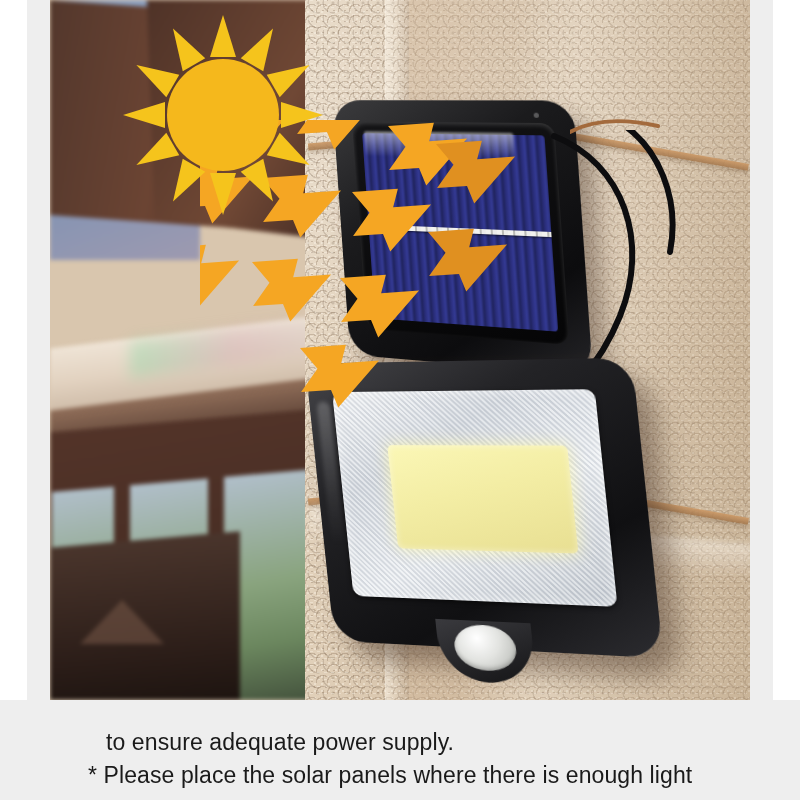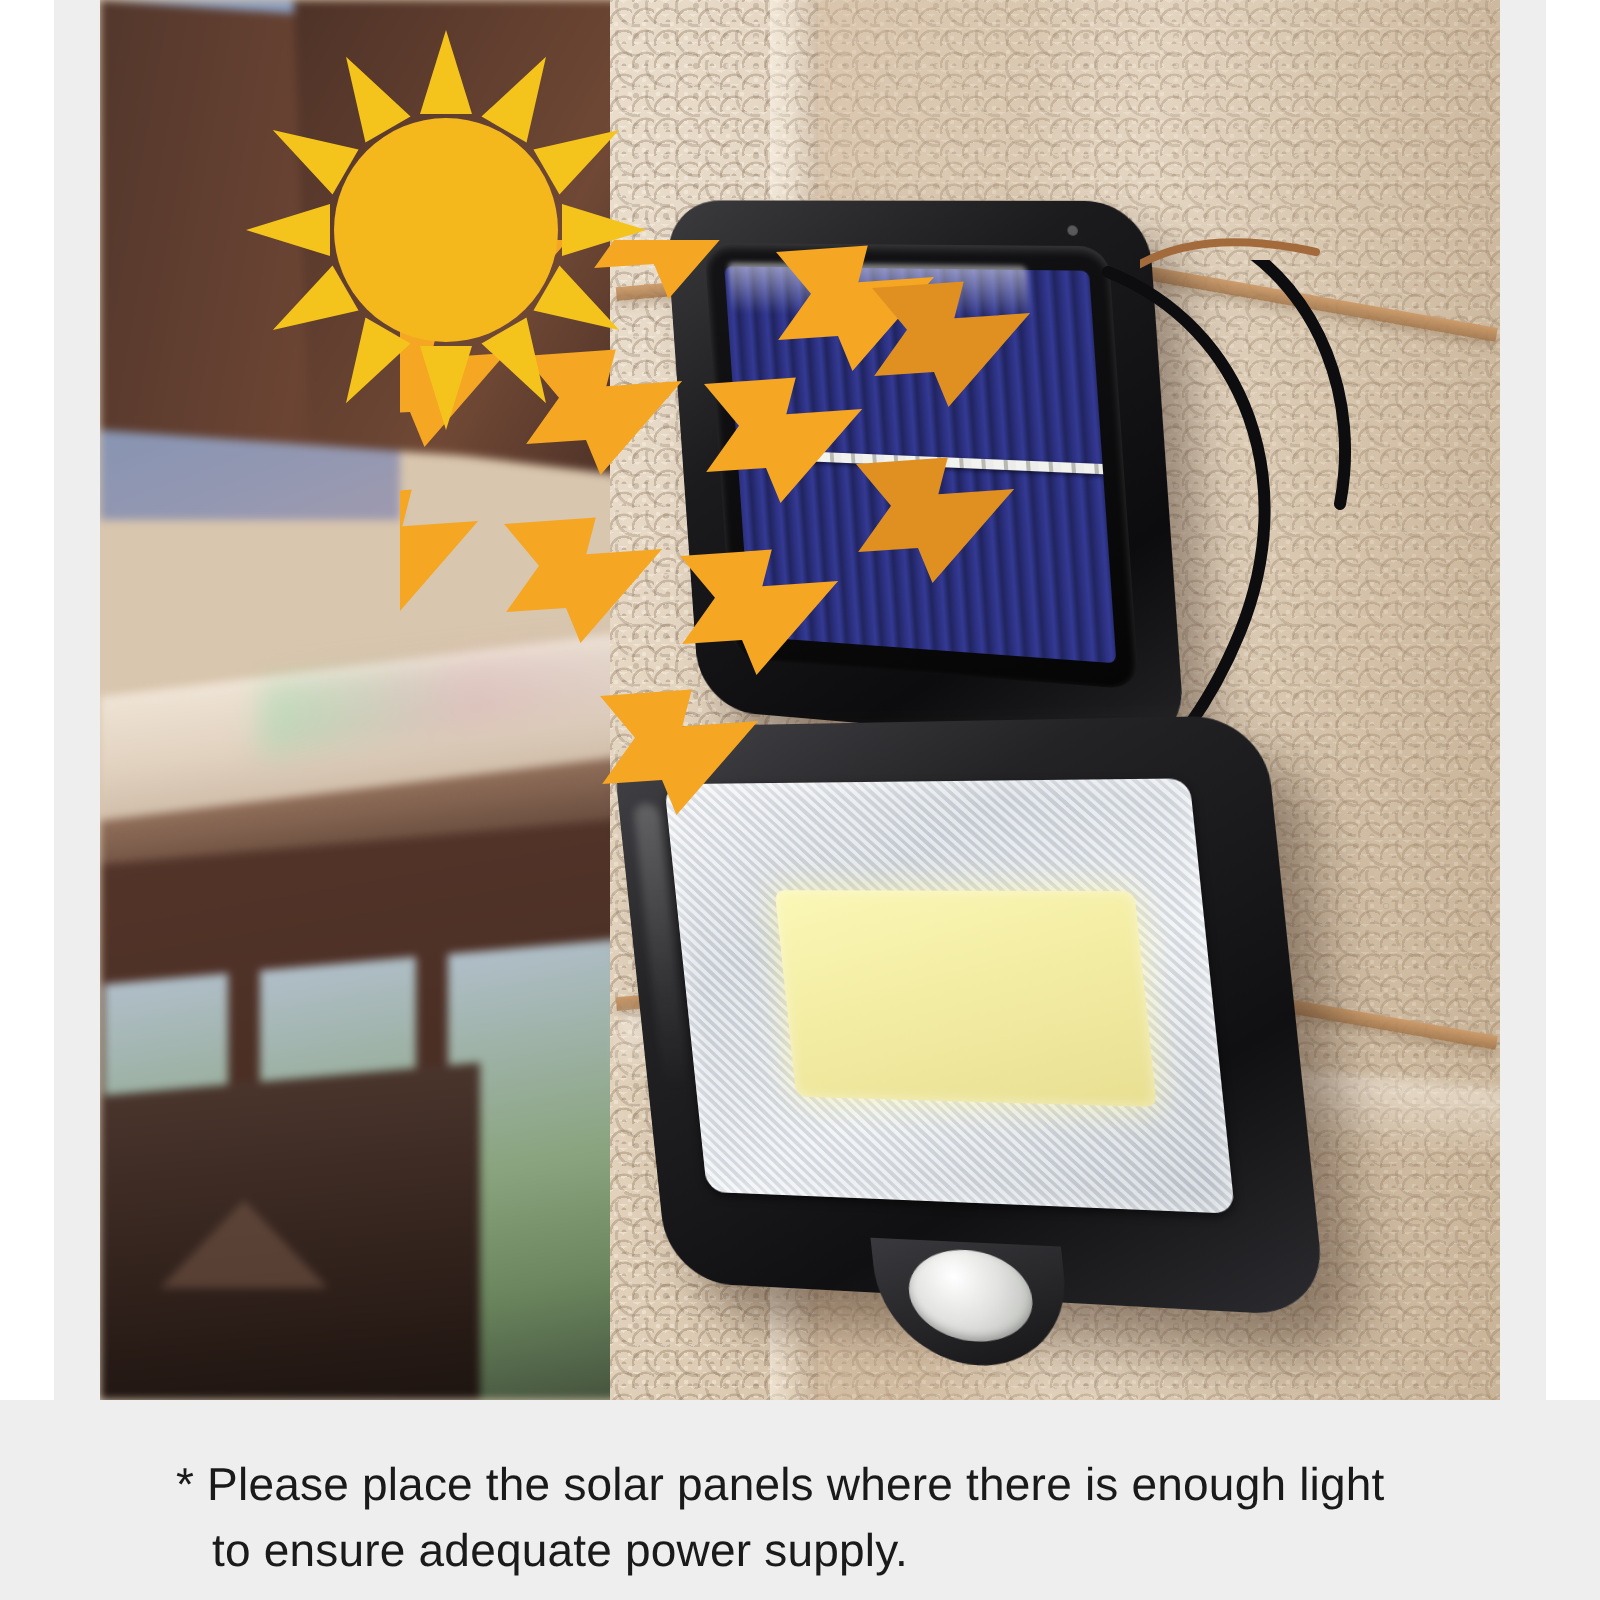--- a/index.html
+++ b/index.html
@@ -496,17 +496,17 @@
               </g>
           </g>
         </g>
         <circle cx="105" cy="105" r="56" fill="#F5B81C"></circle>
       </svg>
     </div>
 
   </div>
 
   <div class="caption">
+    <div class="caption-line second">to ensure adequate power supply.</div>
     <div class="caption-line first">* Please place the solar panels where there is enough light</div>
-    <div class="caption-line second">to ensure adequate power supply.</div>
   </div>
 
 </div>
 
 </body></html>

